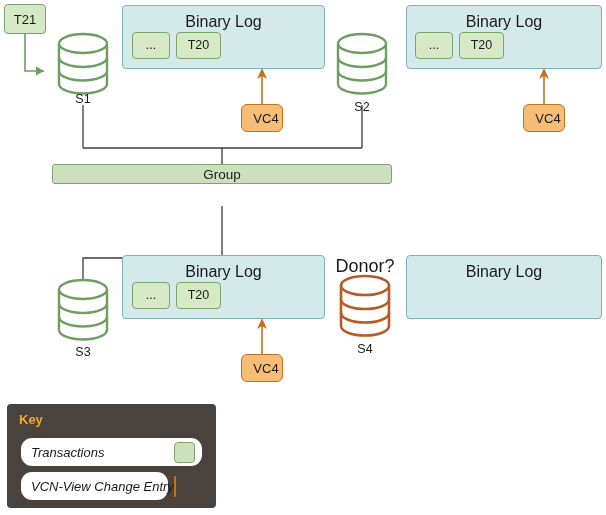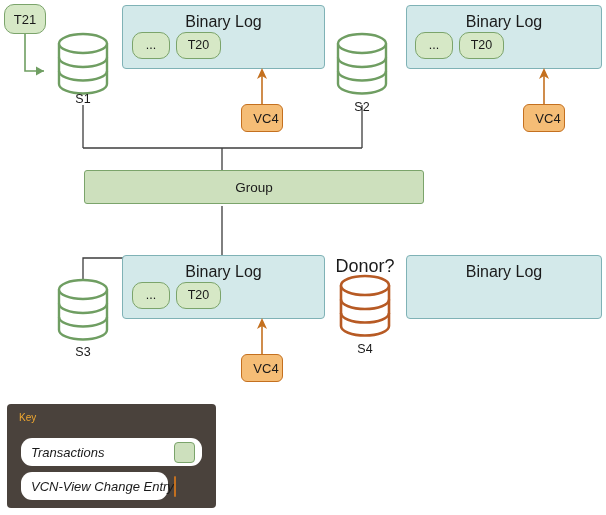--- a/index.html
+++ b/index.html
@@ -20,21 +20,21 @@
     left: 0; top: 0;
     width: 606px;
     height: 515px;
   }
   .abs { position: absolute; box-sizing: border-box; }
 
   
   .txbox {
     background: #d6e8c6;
     border: 1px solid #7ba46b;
-    border-radius: 10px;
+    border-radius: 4px;
     color: #1a1a1a;
     font-size: 13px;
     display: flex;
     align-items: center;
     justify-content: center;
     text-align: center;
     line-height: 1;
   }
   .txbox.small { font-size: 12.5px; }
 
@@ -98,22 +98,22 @@
   
   .keybox {
     background: #4a423c;
     border-radius: 4px;
   }
   .keytitle {
     position: absolute;
     left: 12px;
     top: 8px;
     color: #f0a830;
-    font-size: 10px;
-    font-weight: normal;
+    font-size: 13px;
+    font-weight: bold;
   }
   .keyrow {
     position: absolute;
     background: #ffffff;
     border-radius: 11px;
     display: flex;
     align-items: center;
     font-style: italic;
   }
   .keyrow-label {
@@ -211,21 +211,21 @@
   </div>
 
   <svg class="svg-layer" width="606" height="515">
     <path d="M544 104 L544 75" stroke="#c4701f" stroke-width="1.6" fill="none"></path>
     <path d="M544 68 L539 79 L544 76 L549 79 Z" fill="#c4701f"></path>
   </svg>
   <div class="abs vcbox" style="left:523px; top:104px; width:42px; height:28px;">
     <span>VC4</span>
   </div>
 
-  <div class="abs groupbar" style="left:52px; top:170px; width:340px; height:34px;margin-left:32px;">
+  <div class="abs groupbar" style="left:52px; top:164px; width:340px; height:20px;">
     <span>Group</span>
   </div>
 
   <svg class="svg-layer" width="606" height="515">
     <g stroke="#6f9e62" stroke-width="2.4" fill="#ffffff">
       <path d="M59 289.5 L59 330 A24 9.5 0 0 0 107 330 L107 289.5"></path>
       <ellipse cx="83" cy="289.5" rx="24" ry="9.5"></ellipse>
       <path d="M59 303.5 A24 9.5 0 0 0 107 303.5" fill="none"></path>
       <path d="M59 317 A24 9.5 0 0 0 107 317" fill="none"></path>
     </g>

